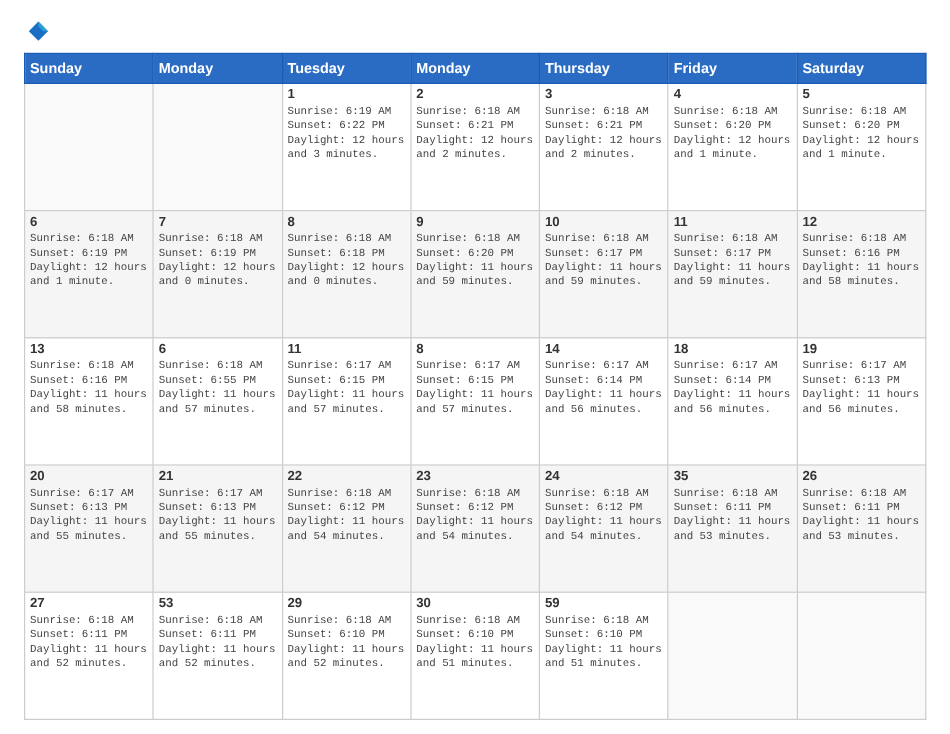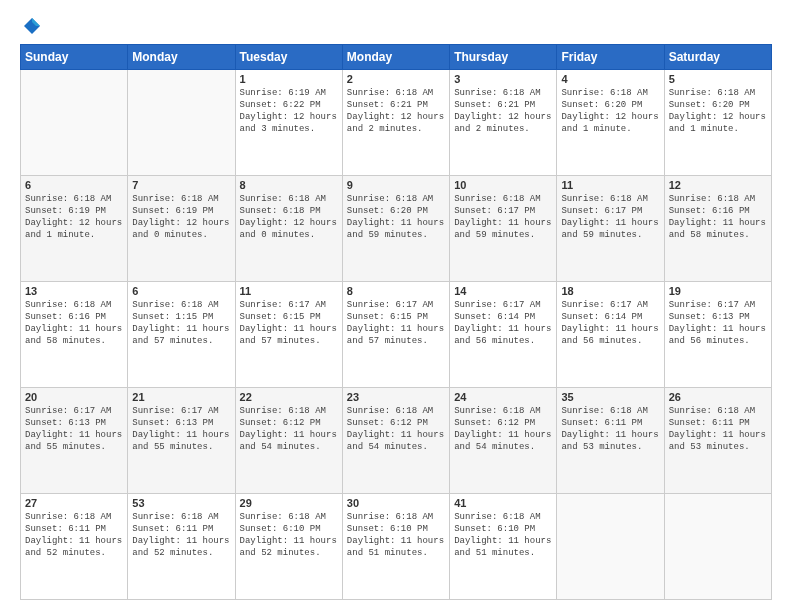--- a/index.html
+++ b/index.html
@@ -217,21 +217,21 @@
         <tr>
           <td>
             <div class="day-num">13</div>
             <div class="day-detail">Sunrise: 6:18 AM
 Sunset: 6:16 PM
 Daylight: 11 hours and 58 minutes.</div>
           </td>
           <td>
             <div class="day-num">6</div>
             <div class="day-detail">Sunrise: 6:18 AM
-Sunset: 1:15 PM
+Sunset: 6:55 PM
 Daylight: 11 hours and 57 minutes.</div>
           </td>
           <td>
             <div class="day-num">11</div>
             <div class="day-detail">Sunrise: 6:17 AM
 Sunset: 6:15 PM
 Daylight: 11 hours and 57 minutes.</div>
           </td>
           <td>
             <div class="day-num">8</div>
@@ -321,21 +321,21 @@
 Sunset: 6:10 PM
 Daylight: 11 hours and 52 minutes.</div>
           </td>
           <td>
             <div class="day-num">30</div>
             <div class="day-detail">Sunrise: 6:18 AM
 Sunset: 6:10 PM
 Daylight: 11 hours and 51 minutes.</div>
           </td>
           <td>
-            <div class="day-num">41</div>
+            <div class="day-num">59</div>
             <div class="day-detail">Sunrise: 6:18 AM
 Sunset: 6:10 PM
 Daylight: 11 hours and 51 minutes.</div>
           </td>
           <td class="empty"></td>
           <td class="empty"></td>
         </tr>
       </tbody>
   </table>
 </div>

